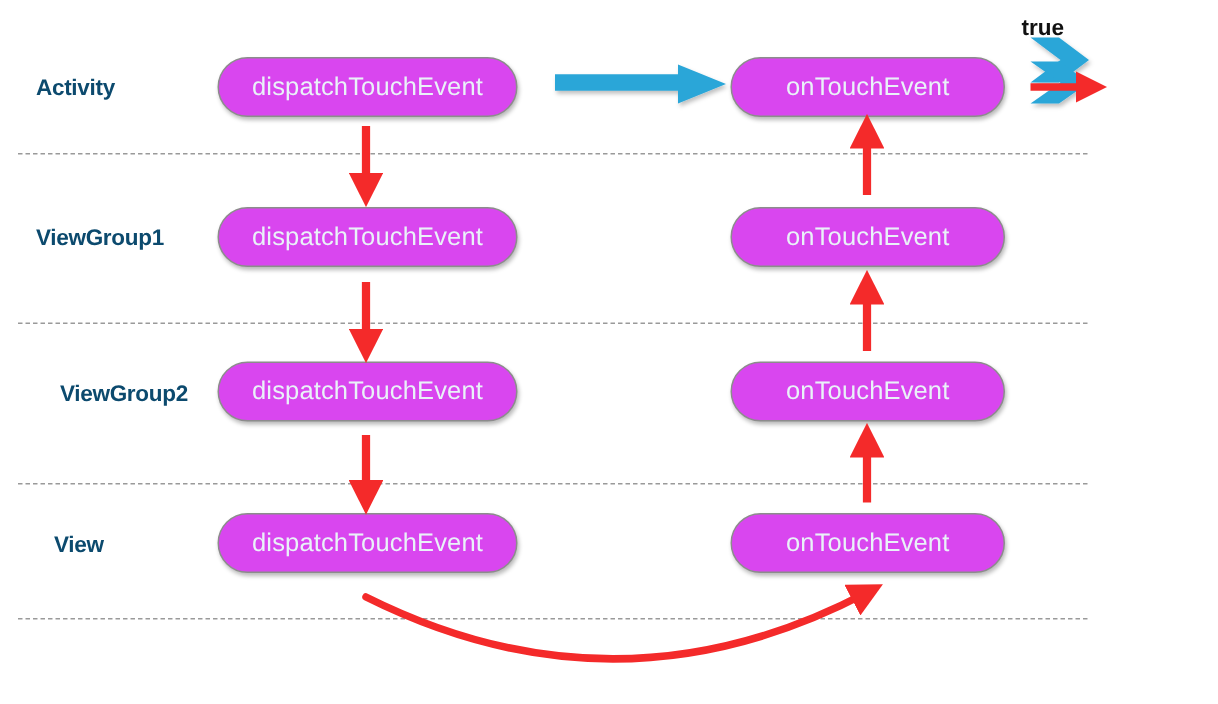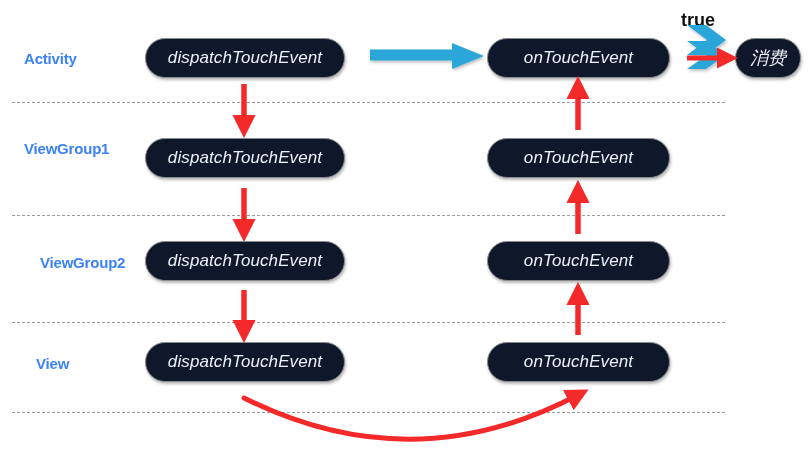--- a/index.html
+++ b/index.html
@@ -14,99 +14,97 @@
     background: #ffffff;
     font-family: "Liberation Sans", sans-serif;
     overflow: hidden;
   }
 
   
   .row-label {
     position: absolute;
     font-size: 15px;
     font-weight: 700;
-    color: #3b82f6;
+    color: #0c4a6e;
     white-space: nowrap;
     letter-spacing: -0.2px;
   }
 
   
   .divider {
     position: absolute;
     left: 12px;
     width: 713px;
     height: 0;
     border-top: 1.5px dashed #9a9a9a;
   }
 
   
   .pill {
     position: absolute;
     box-sizing: border-box;
-    background: #0f172a;
+    background: #d946ef;
     border: 1.5px solid #8c8c8c;
     border-radius: 22px;
     display: flex;
     align-items: center;
     justify-content: center;
     color: #e9f2f8;
     font-size: 17px;
     letter-spacing: 0.1px;
     box-shadow: 1px 2px 3px rgba(0,0,0,0.28);
     user-select: none;
-    font-style: italic;
   }
   .pill.consume {
     font-size: 18px;
   }
 
   
   #arrows {
     position: absolute;
     left: 0;
     top: 0;
     width: 812px;
     height: 469px;
     pointer-events: none;
   }
 
   .true-label {
     position: absolute;
-    font-size: 18px;
+    font-size: 15px;
     font-weight: 700;
     color: #111111;
     white-space: nowrap;
   }
 </style>
 </head>
 <body>
 
 <div id="canvas">
 
   <div class="divider" style="top:102px"></div>
   <div class="divider" style="top:215px"></div>
   <div class="divider" style="top:322px"></div>
   <div class="divider" style="top:412px"></div>
 
   <div class="row-label" style="left:24px; top:50px">Activity</div>
-  <div class="row-label" style="left:24px; top:140px">ViewGroup1</div>
+  <div class="row-label" style="left:24px; top:150px">ViewGroup1</div>
   <div class="row-label" style="left:40px; top:254px">ViewGroup2</div>
   <div class="row-label" style="left:36px; top:355px">View</div>
 
   <div class="pill" style="left:145px; top:38px; width:200px; height:40px">dispatchTouchEvent</div>
   <div class="pill" style="left:145px; top:138px; width:200px; height:40px">dispatchTouchEvent</div>
   <div class="pill" style="left:145px; top:241px; width:200px; height:40px">dispatchTouchEvent</div>
   <div class="pill" style="left:145px; top:342px; width:200px; height:40px">dispatchTouchEvent</div>
 
   <div class="pill" style="left:487px; top:38px; width:183px; height:40px">onTouchEvent</div>
   <div class="pill" style="left:487px; top:138px; width:183px; height:40px">onTouchEvent</div>
   <div class="pill" style="left:487px; top:241px; width:183px; height:40px">onTouchEvent</div>
   <div class="pill" style="left:487px; top:342px; width:183px; height:40px">onTouchEvent</div>
 
-  <div class="pill consume" style="left:735px; top:38px; width:66px; height:40px">消费</div>
 
   <div class="true-label" style="left:681px; top:10px">true</div>
 
   <svg id="arrows" viewBox="0 0 812 469" width="812" height="469">
     <defs>
       <marker id="redhead" markerWidth="4.2" markerHeight="4.2" refX="2.0" refY="2.1" orient="auto" markerUnits="strokeWidth">
         <path d="M0,0 L4.2,2.1 L0,4.2 z" fill="#f42a2a"></path>
       </marker>
       <marker id="redheadC" markerWidth="4.6" markerHeight="4.6" refX="2.2" refY="2.3" orient="auto" markerUnits="strokeWidth">
         <path d="M0,0 L4.6,2.3 L0,4.6 z" fill="#f42a2a"></path>

